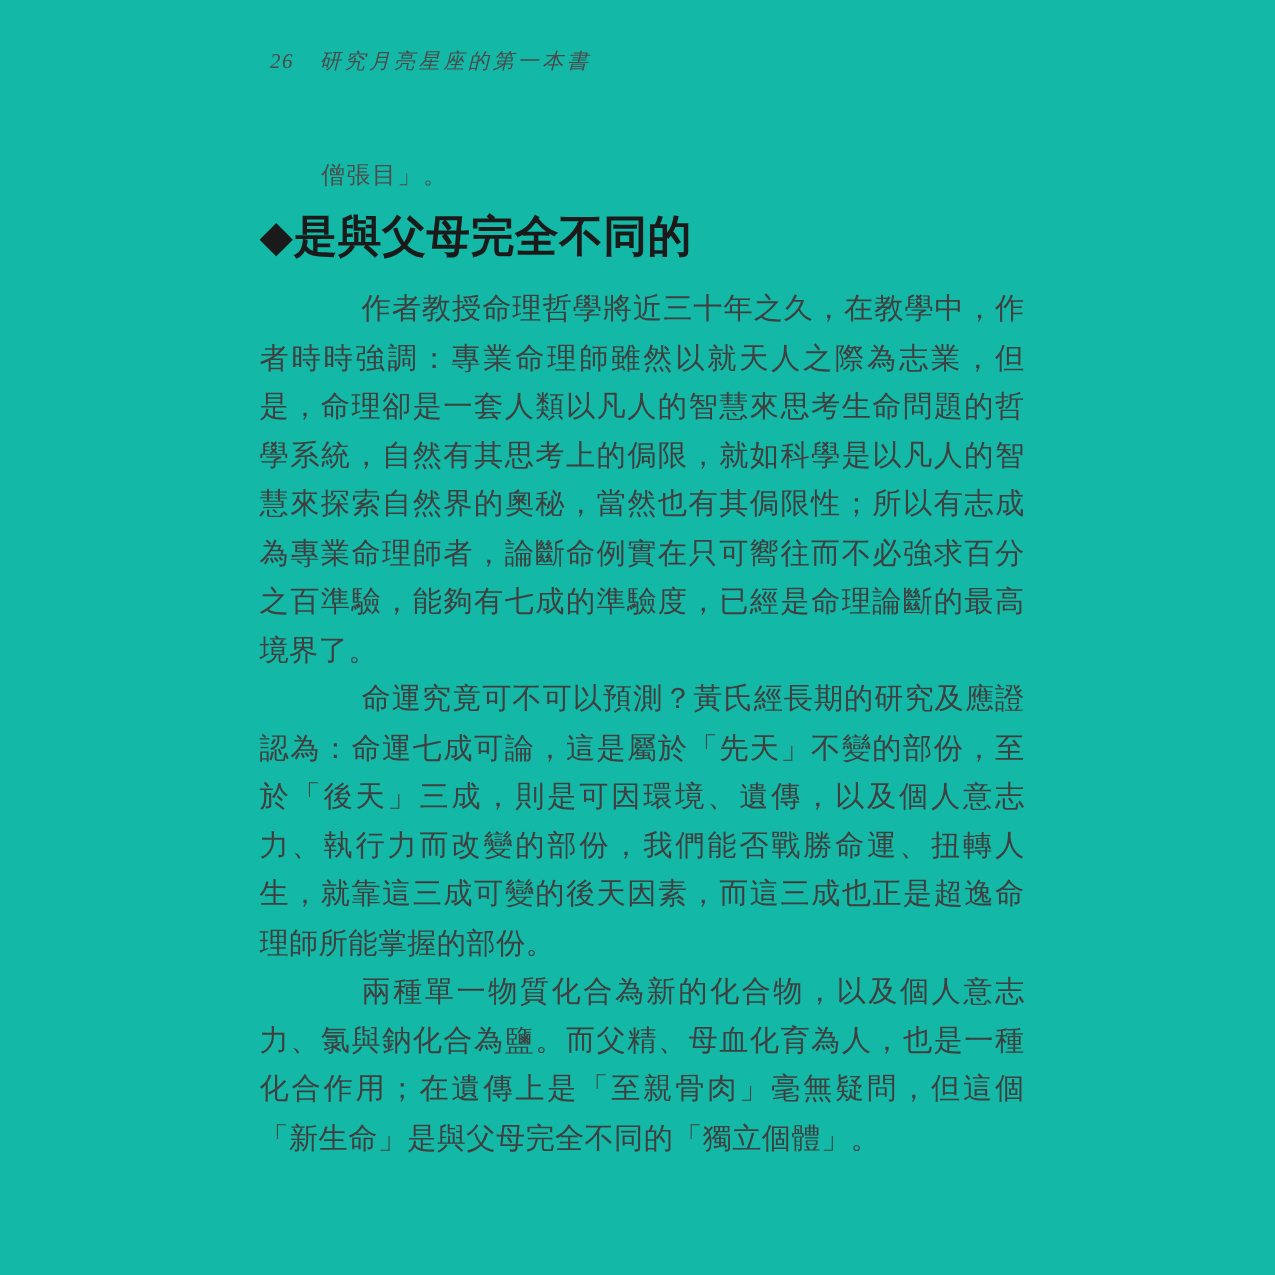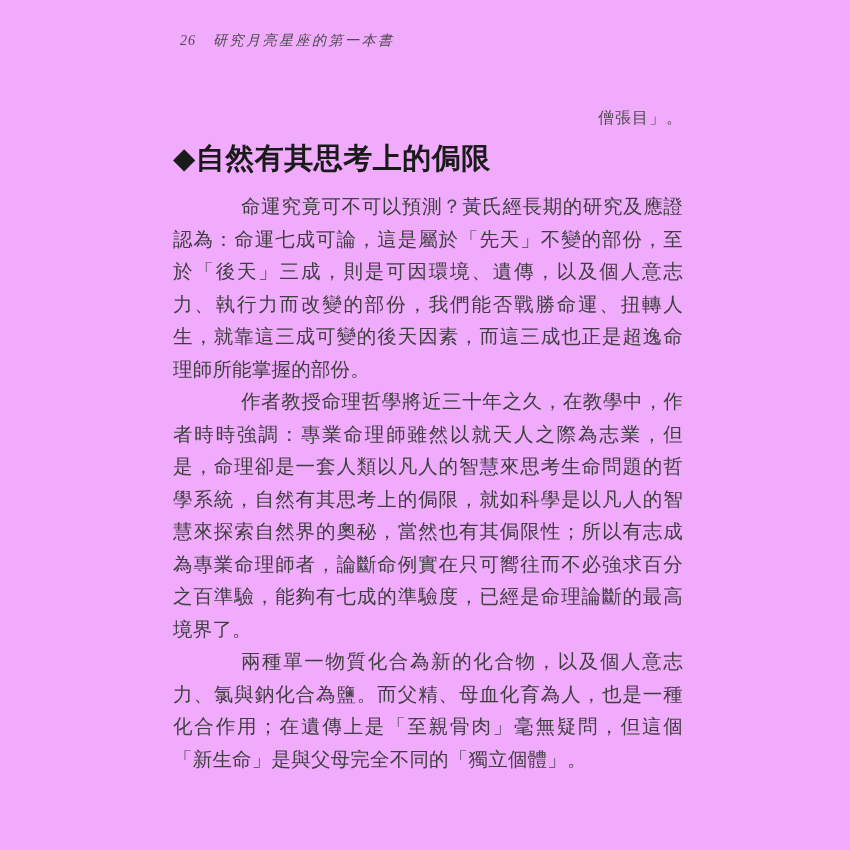--- a/index.html
+++ b/index.html
@@ -7,21 +7,21 @@
     padding: 0;
     width: 850px;
     height: 850px;
     background: #ffffff;
     overflow: hidden;
   }
   .page {
     position: relative;
     width: 850px;
     height: 850px;
-    background: #f0abfc;
+    background: #14b8a6;
     font-family: "Liberation Serif", serif;
   }
   
   .running-head {
     position: absolute;
     left: 180px;
     top: 32px;
     font-size: 14px;
     font-style: italic;
     color: #4a4a4a;
@@ -46,21 +46,21 @@
     line-height: 32.5px;
     text-align: justify;
   }
   .continuation {
     margin: 0 0 0 41px;
     padding-top: 5px;
     font-size: 16px;
     line-height: 33px;
     color: #4c4c4c;
     letter-spacing: 1px;
-    text-align: right;
+    text-align: left;
   }
   .section-heading {
     margin: 4px 0 13px 0;
     font-size: 29px;
     line-height: 40px;
     font-weight: bold;
     color: #1a1a1a;
     letter-spacing: 0.5px;
     text-align: left;
     white-space: nowrap;
@@ -81,24 +81,24 @@
 
   <div class="running-head">
     <span class="page-num">26</span><span class="book-title">研究月亮星座的第一本書</span>
   </div>
 
   <div class="text-column">
 
     <p class="continuation">僧張目」。</p>
 
     <h2 class="section-heading">
-      <span class="bullet">◆</span><span>自然有其思考上的侷限</span>
+      <span class="bullet">◆</span><span>是與父母完全不同的</span>
     </h2>
 
+    <p class="para">作者教授命理哲學將近三十年之久，在教學中，作者時時強調：專業命理師雖然以就天人之際為志業，但是，命理卻是一套人類以凡人的智慧來思考生命問題的哲學系統，自然有其思考上的侷限，就如科學是以凡人的智慧來探索自然界的奧秘，當然也有其侷限性；所以有志成為專業命理師者，論斷命例實在只可嚮往而不必強求百分之百準驗，能夠有七成的準驗度，已經是命理論斷的最高境界了。</p>
+
     <p class="para">命運究竟可不可以預測？黃氏經長期的研究及應證認為：命運七成可論，這是屬於「先天」不變的部份，至於「後天」三成，則是可因環境、遺傳，以及個人意志力、執行力而改變的部份，我們能否戰勝命運、扭轉人生，就靠這三成可變的後天因素，而這三成也正是超逸命理師所能掌握的部份。</p>
-
-    <p class="para">作者教授命理哲學將近三十年之久，在教學中，作者時時強調：專業命理師雖然以就天人之際為志業，但是，命理卻是一套人類以凡人的智慧來思考生命問題的哲學系統，自然有其思考上的侷限，就如科學是以凡人的智慧來探索自然界的奧秘，當然也有其侷限性；所以有志成為專業命理師者，論斷命例實在只可嚮往而不必強求百分之百準驗，能夠有七成的準驗度，已經是命理論斷的最高境界了。</p>
 
     <p class="para">兩種單一物質化合為新的化合物，以及個人意志力、氯與鈉化合為鹽。而父精、母血化育為人，也是一種化合作用；在遺傳上是「至親骨肉」毫無疑問，但這個「新生命」是與父母完全不同的「獨立個體」。</p>
 
   </div>
 
 </div>
 
 </body></html>

